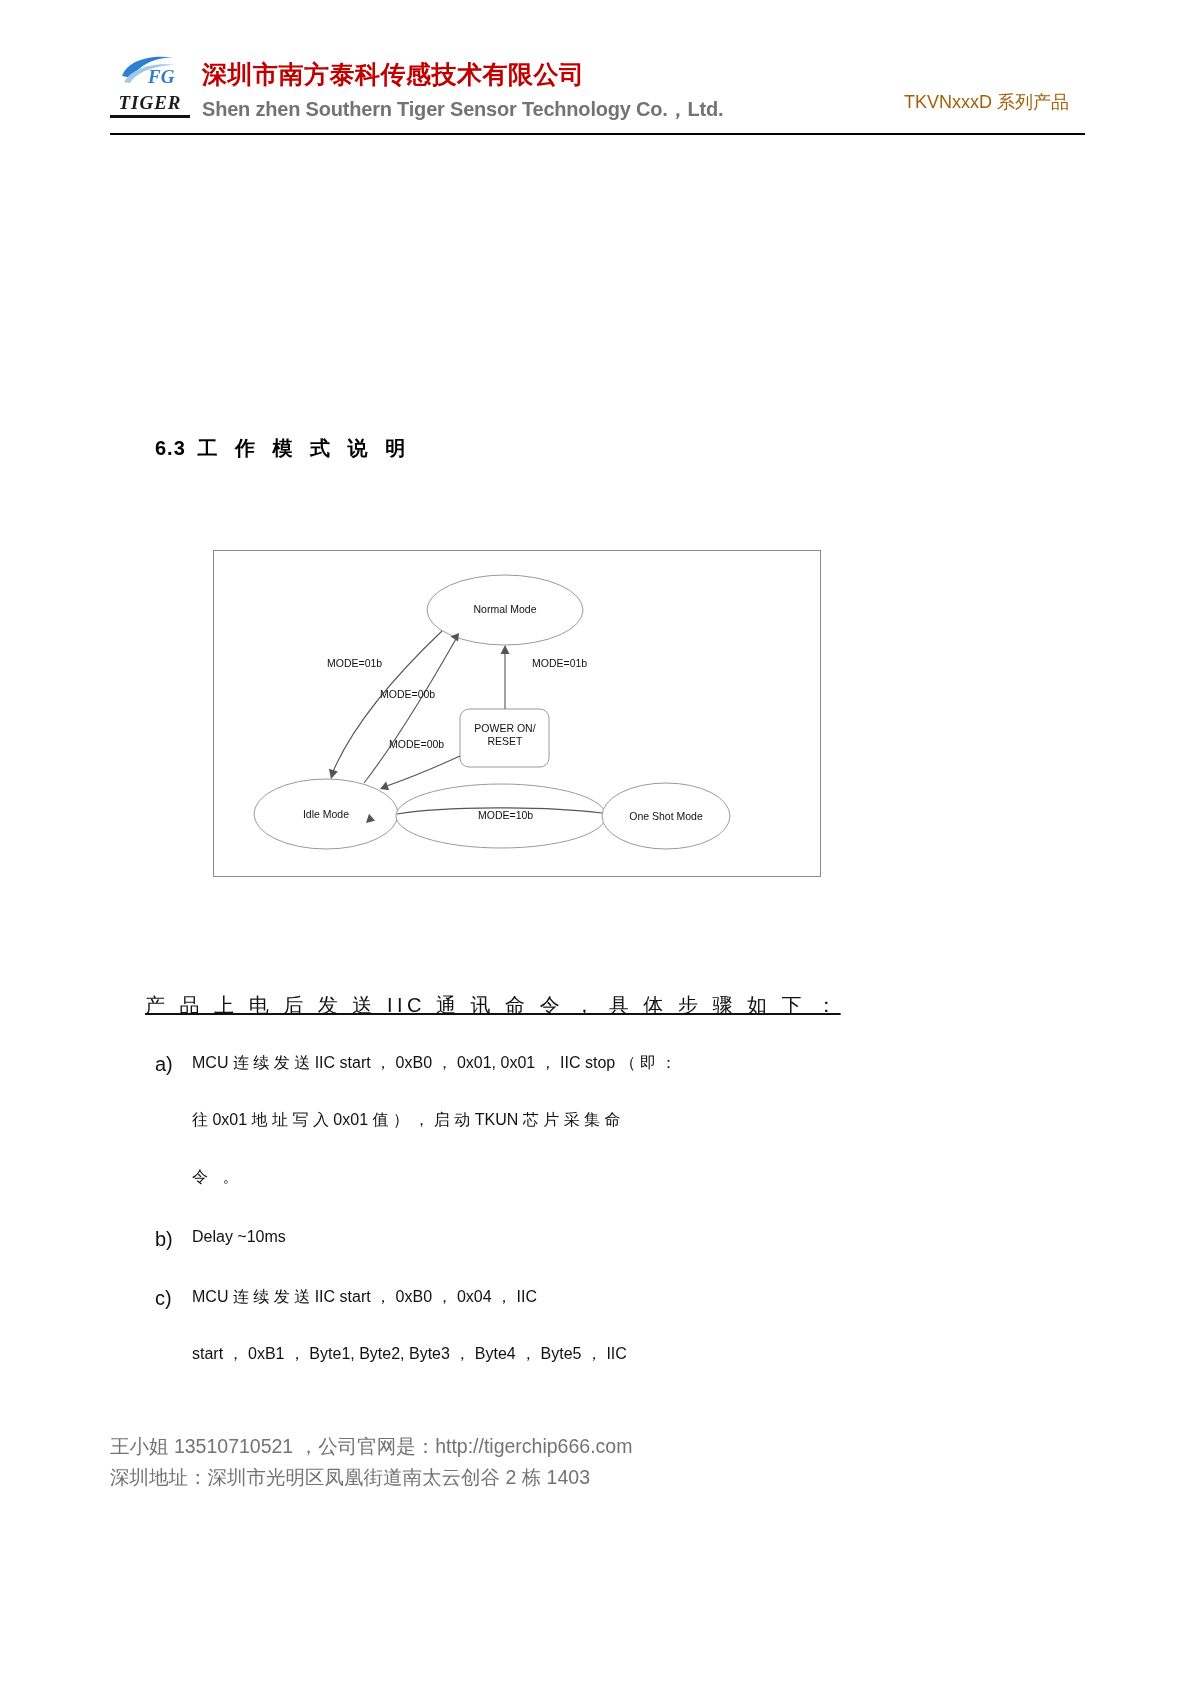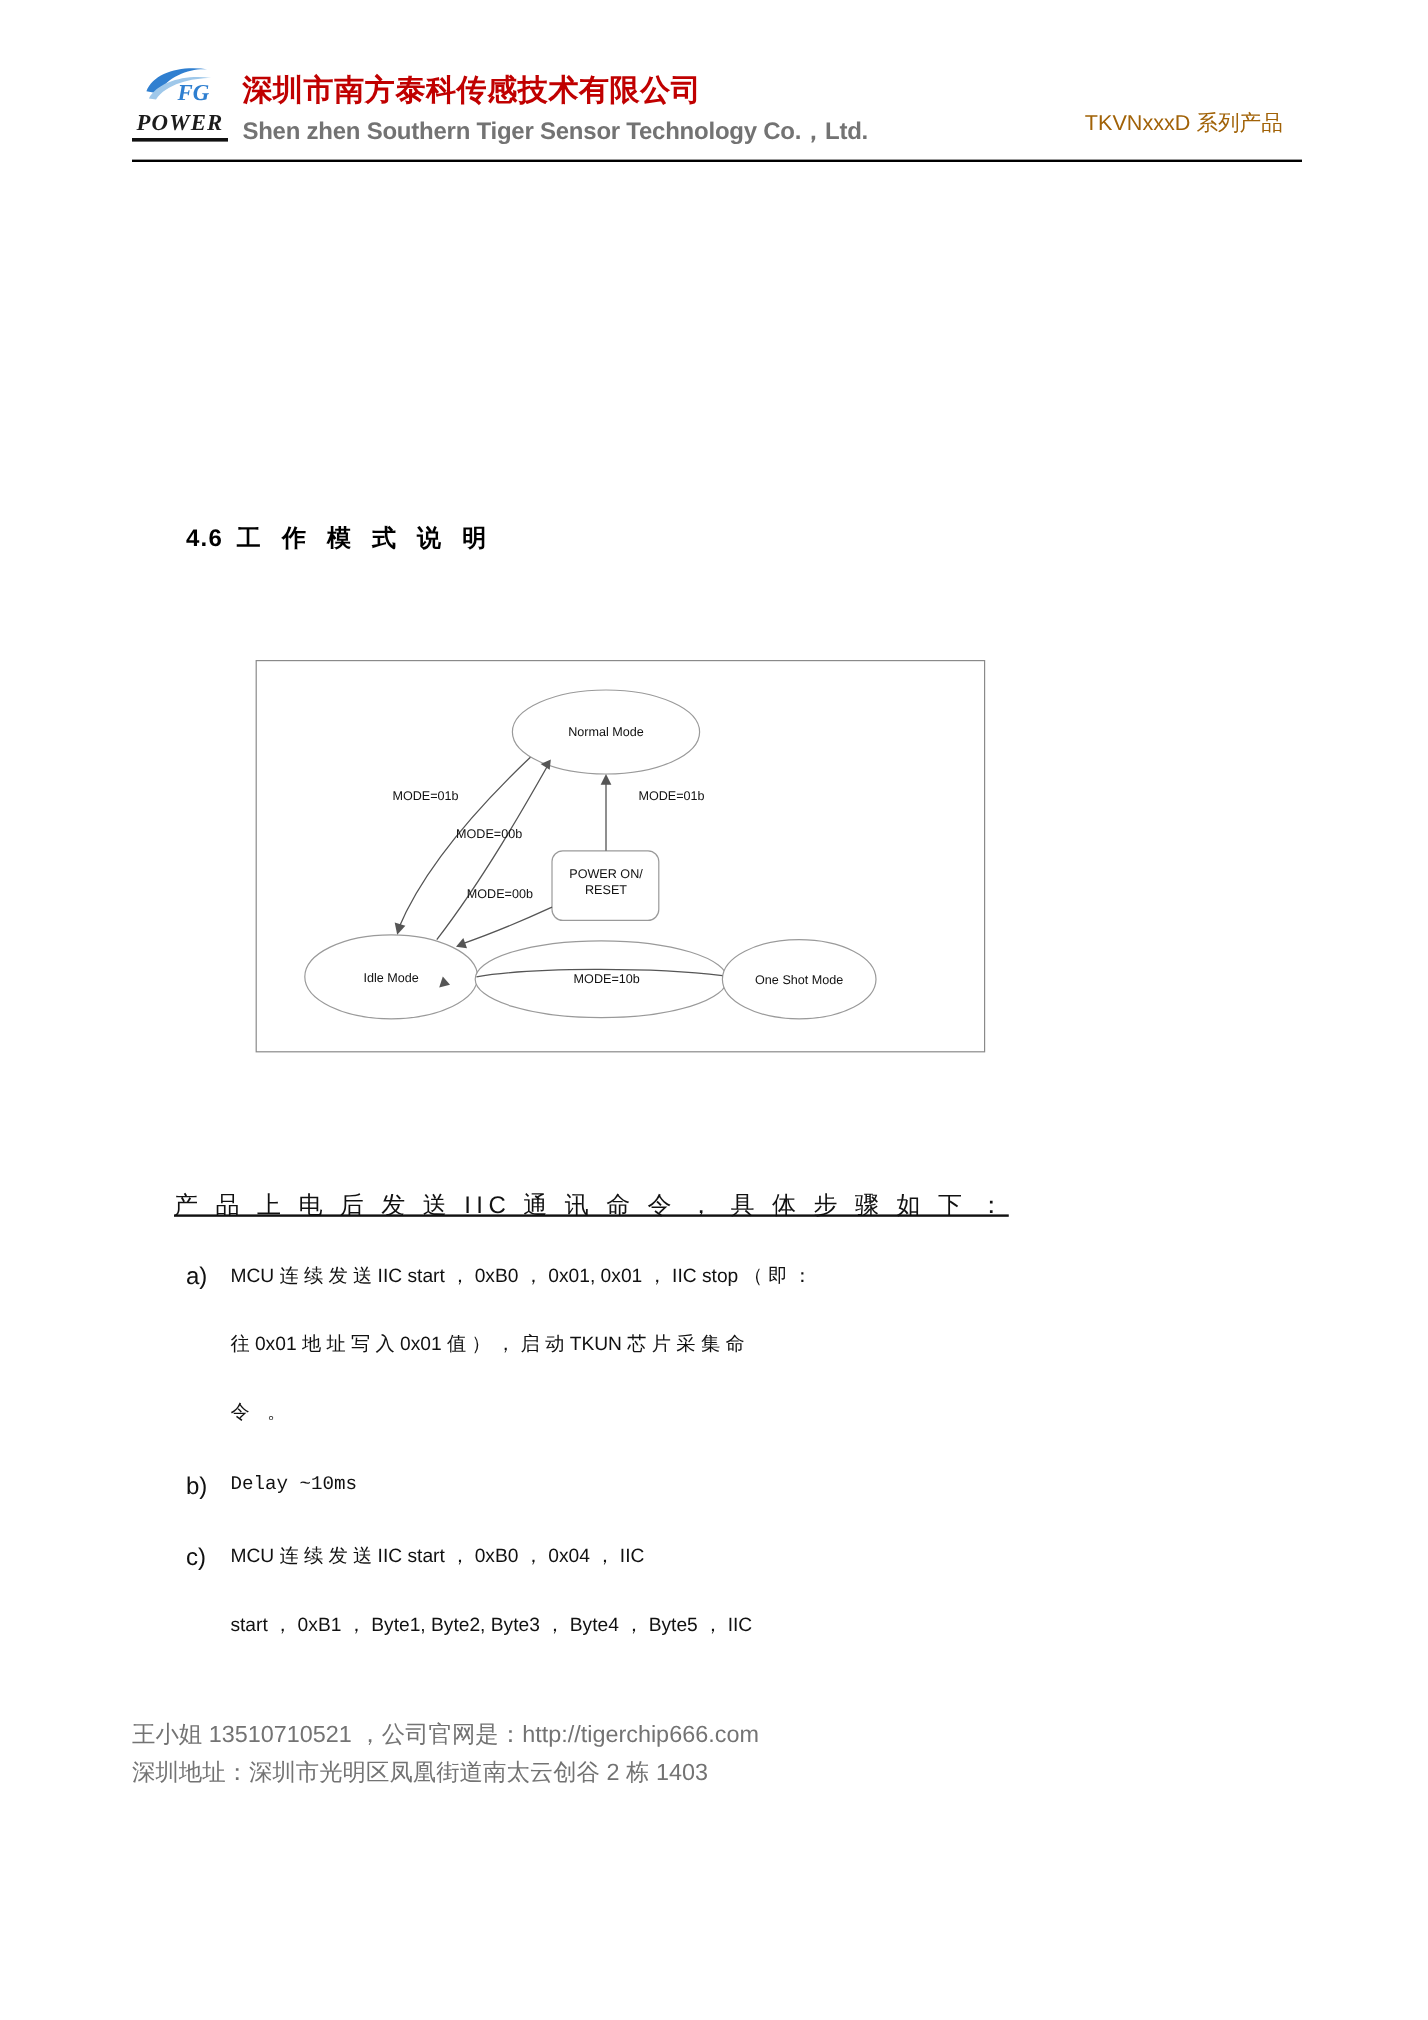--- a/index.html
+++ b/index.html
@@ -157,21 +157,21 @@
     color: #111;
     white-space: nowrap;
   }
 
   .a-marker { left: 155px; top: 1053px; }
   .a-l1 { left: 192px; top: 1053px; letter-spacing: 0px; }
   .a-l2 { left: 192px; top: 1110px; letter-spacing: 0px; }
   .a-l3 { left: 192px; top: 1167px; letter-spacing: 5px; }
 
   .b-marker { left: 155px; top: 1228px; }
-  .b-l1 { left: 192px; top: 1228px; font-family: Liberation Mono, monospace; }
+  .b-l1 { left: 192px; top: 1228px; }
 
   .c-marker { left: 155px; top: 1287px; }
   .c-l1 { left: 192px; top: 1287px; }
   .c-l2 { left: 192px; top: 1344px; }
 
   
   .footer {
     position: absolute;
     left: 110px;
     top: 1431px;
@@ -192,32 +192,32 @@
   <div class="header">
 
     <div class="logo-block">
       <div class="logo-mark">
         <svg width="62" height="40" viewBox="0 0 62 40">
           <path d="M4 24 C10 8, 34 2, 56 6 C44 4, 22 10, 14 26 Z" fill="#2f7fd0"></path>
           <path d="M6 30 C14 16, 36 10, 58 13 C42 13, 20 18, 12 31 Z" fill="#9fc8ea"></path>
           <text x="30" y="31" font-family="Liberation Serif, serif" font-size="19" font-style="italic" font-weight="bold" fill="#2f7fd0">FG</text>
         </svg>
       </div>
-      <div class="logo-word">POWER</div>
+      <div class="logo-word">TIGER</div>
       <div class="logo-underline"></div>
     </div>
 
     <div class="company-cn">深圳市南方泰科传感技术有限公司</div>
     <div class="company-en">Shen zhen Southern Tiger Sensor Technology Co.，Ltd.</div>
     <div class="header-right">TKVNxxxD 系列产品</div>
   </div>
   <div class="header-rule"></div>
 
   <div class="section-heading">
-    <span>4.6</span><span class="sp"> </span><span class="sp">工 作 模 式 说 明</span>
+    <span>6.3</span><span class="sp"> </span><span class="sp">工 作 模 式 说 明</span>
   </div>
 
   <div class="figure">
     <svg width="604" height="323" viewBox="0 0 604 323">
 
       <ellipse cx="291" cy="59" rx="78" ry="35" fill="#ffffff" stroke="#9a9a9a" stroke-width="1"></ellipse>
       <ellipse cx="112" cy="263" rx="72" ry="35" fill="#ffffff" stroke="#9a9a9a" stroke-width="1"></ellipse>
       <ellipse cx="287" cy="265" rx="105" ry="32" fill="#ffffff" stroke="#9a9a9a" stroke-width="1"></ellipse>
       <ellipse cx="452" cy="265" rx="64" ry="33" fill="#ffffff" stroke="#9a9a9a" stroke-width="1"></ellipse>
 

